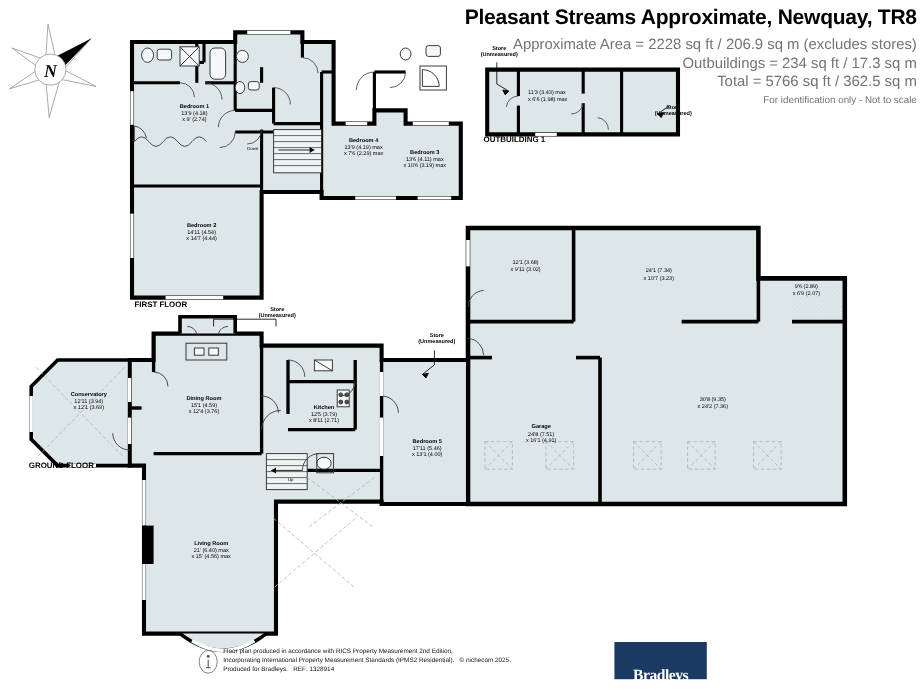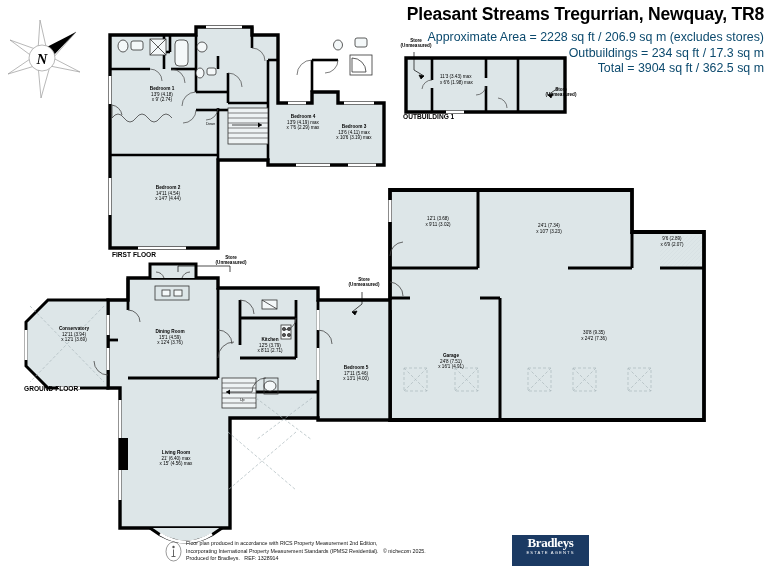--- a/index.html
+++ b/index.html
@@ -12,45 +12,46 @@
     position:relative;
   }
   #plan{position:absolute;left:0;top:0;width:768px;height:576px;}
   .ttl{
     position:absolute;right:4px;top:4px;
     font-size:17.5px;font-weight:bold;letter-spacing:-0.2px;
     white-space:nowrap;color:#000;
   }
   .areas{
     position:absolute;right:4px;top:30px;
-    text-align:right;line-height:15.5px;font-size:12.4px;color:#0c4a6e;
+    text-align:right;line-height:15.5px;font-size:12.4px;color:#737373;
   }
   .areas .small{font-size:8.2px;line-height:14px;}
   .lbl{position:absolute;font-size:4.6px;line-height:5.6px;text-align:center;color:#000;white-space:nowrap;}
   .lbl b{font-weight:bold;display:block;font-size:4.7px;}
   .floorlbl{position:absolute;font-size:6.6px;font-weight:bold;color:#000;white-space:nowrap;}
   .storelbl{position:absolute;font-size:4.6px;font-weight:bold;text-align:center;line-height:5.4px;color:#000;white-space:nowrap;}
   .tiny{position:absolute;font-size:3.6px;color:#000;white-space:nowrap;}
   .footer{position:absolute;left:186px;top:540px;font-size:5.3px;line-height:7.6px;color:#111;}
   .brandbox{
     position:absolute;left:512px;top:535px;width:77px;height:31px;
     background:#1b3a63;color:#fff;text-align:center;
   }
-  .brandbox .b1{font-size:13px;font-weight:bold;letter-spacing:-0.4px;margin-top:0;font-family:"Liberation Serif",serif;}
+  .brandbox .b1{font-size:13px;font-weight:bold;letter-spacing:-0.4px;margin-top:20px;font-family:"Liberation Serif",serif;}
   .brandbox .b2{font-size:4.2px;letter-spacing:1.1px;margin-top:-1px;}
   .infoicon{position:absolute;left:165px;top:541px;width:17px;height:21px;}
 </style>
 </head>
 <body>
 
-<div class="ttl">Pleasant Streams Tregurrian, Newquay, TR8</div>
+<div class="ttl">Pleasant Streams Approximate, Newquay, TR8</div>
 <div class="areas">
   <div>Approximate Area = 2228 sq ft / 206.9 sq m (excludes stores)</div>
   <div>Outbuildings = 234 sq ft / 17.3 sq m</div>
-  <div>Total = 3904 sq ft / 362.5 sq m</div>
+  <div>Total = 5766 sq ft / 362.5 sq m</div>
+  <div class="small">For identification only - Not to scale</div>
 </div>
 
 <svg id="plan" viewBox="0 0 768 576">
   <defs>
     <pattern id="hatch" width="4" height="4" patternUnits="userSpaceOnUse">
       <path d="M0,4 l4,-4" stroke="#cfd9dc" stroke-width="0.4"></path>
     </pattern>
   </defs>
 
   <g>

